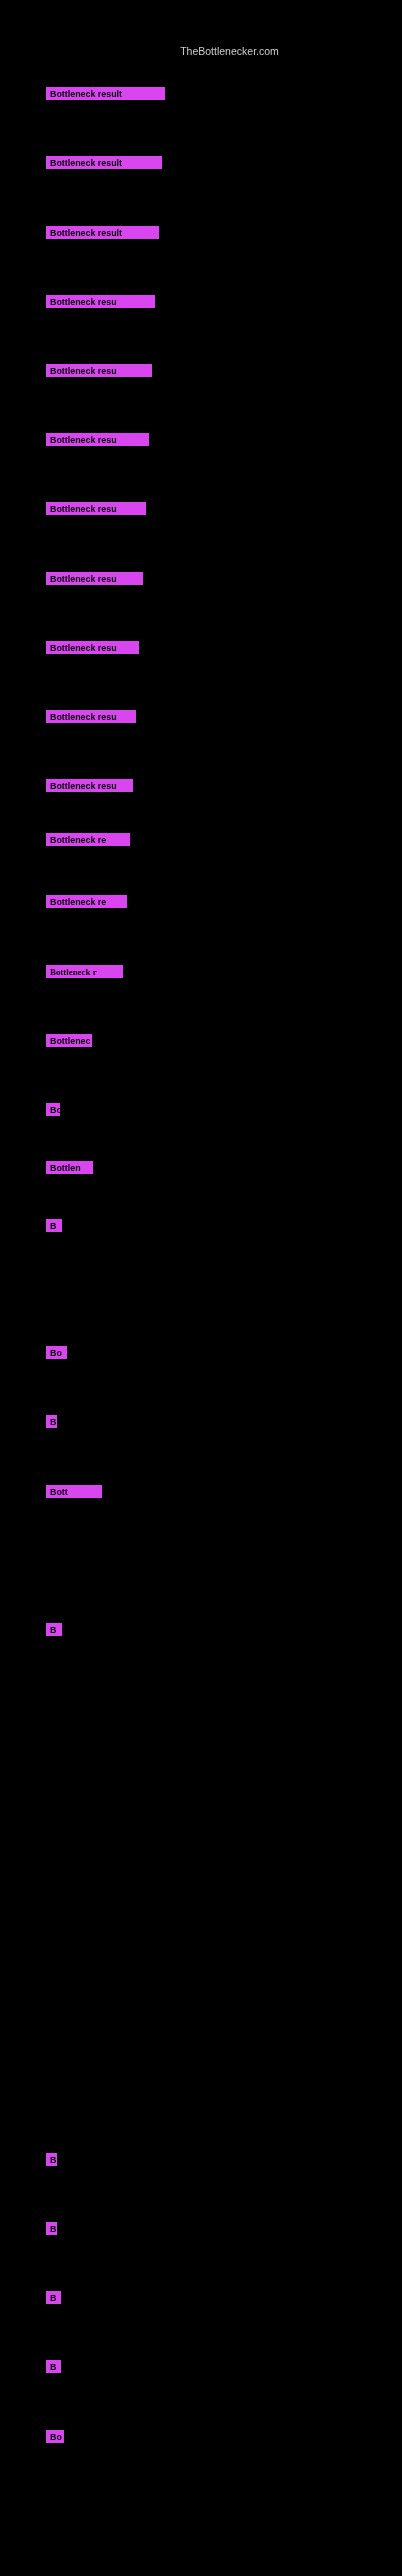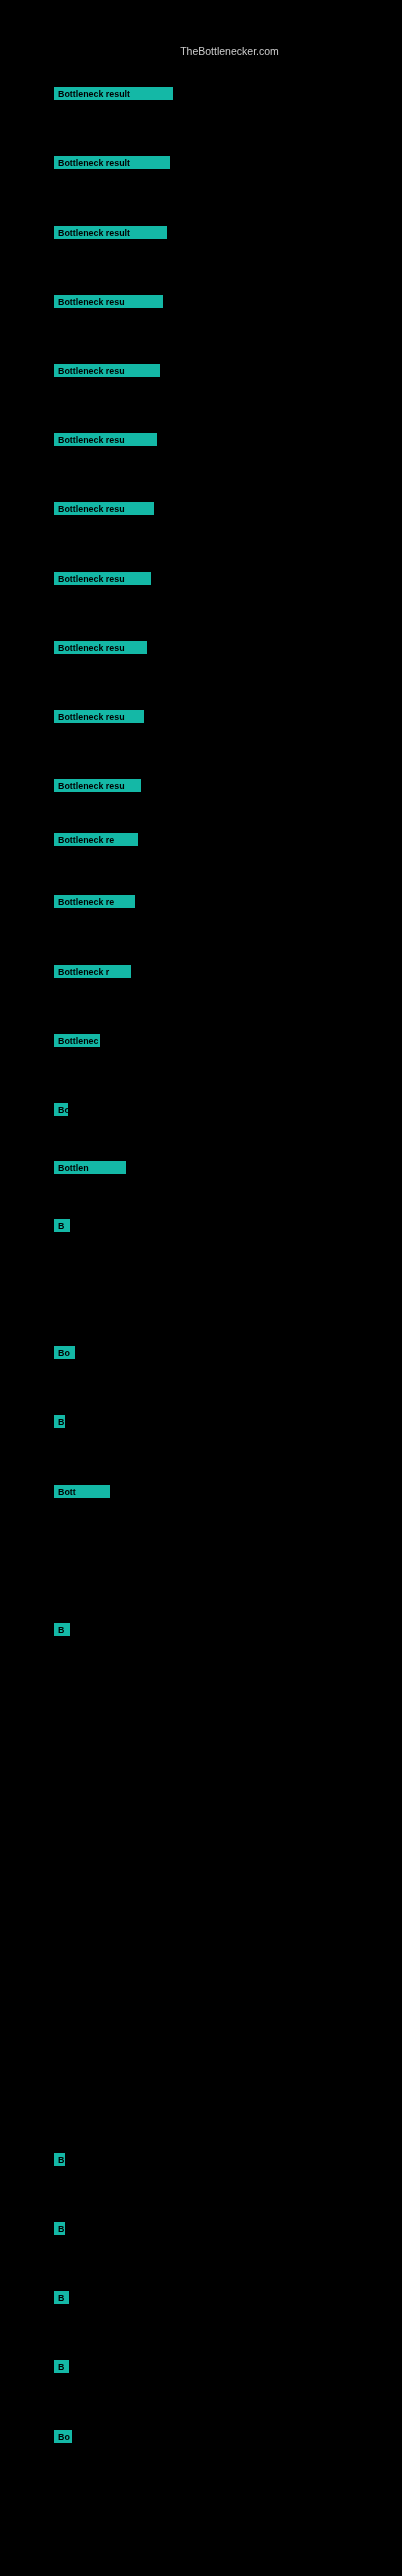--- a/index.html
+++ b/index.html
@@ -11,27 +11,27 @@
       position: relative;
     }
     .site-title {
       text-align: center;
       color: #ccc;
       font-size: 10.5px;
       padding: 3.2px 0 4.8px 0;
     }
     .bottleneck-badge {
       display: inline-block;
-      background: #14b8a6;
+      background: #d946ef;
       color: #000;
       font-size: 8.9px;
       font-weight: bold;
       padding: 1.6px 4px;
       position: absolute;
-      left: 12px;
+      left: 4px;
       white-space: nowrap;
       overflow: hidden;
     }
   </style>
 </head>
 <body>
 
 <div class="site-title">TheBottlenecker.com</div>
 
 <div class="bottleneck-badge" style="top: 45px; width: 119px;">Bottleneck result</div>
@@ -40,24 +40,24 @@
 <div class="bottleneck-badge" style="top: 253px; width: 109px;">Bottleneck resu</div>
 <div class="bottleneck-badge" style="top: 322px; width: 106px;">Bottleneck resu</div>
 <div class="bottleneck-badge" style="top: 391px; width: 103px;">Bottleneck resu</div>
 <div class="bottleneck-badge" style="top: 460px; width: 100px;">Bottleneck resu</div>
 <div class="bottleneck-badge" style="top: 530px; width: 97px;">Bottleneck resu</div>
 <div class="bottleneck-badge" style="top: 599px; width: 93px;">Bottleneck resu</div>
 <div class="bottleneck-badge" style="top: 668px; width: 90px;">Bottleneck resu</div>
 <div class="bottleneck-badge" style="top: 737px; width: 87px;">Bottleneck resu</div>
 <div class="bottleneck-badge" style="top: 791px; width: 84px;">Bottleneck re</div>
 <div class="bottleneck-badge" style="top: 853px; width: 81px;">Bottleneck re</div>
-<div class="bottleneck-badge" style="top: 923px; width: 77px;">Bottleneck r</div>
+<div class="bottleneck-badge" style="top: 923px; width: 77px; font-family: Liberation Serif, serif;">Bottleneck r</div>
 <div class="bottleneck-badge" style="top: 992px; width: 46px;">Bottlenec</div>
 <div class="bottleneck-badge" style="top: 1061px; width: 14px;">Bot</div>
-<div class="bottleneck-badge" style="top: 1119px; width: 72px;">Bottlen</div>
+<div class="bottleneck-badge" style="top: 1119px; width: 47px;">Bottlen</div>
 <div class="bottleneck-badge" style="top: 1177px; width: 16px;">B</div>
 <div class="bottleneck-badge" style="top: 1304px; width: 21px;">Bo</div>
 <div class="bottleneck-badge" style="top: 1373px; width: 11.3px;">B</div>
 <div class="bottleneck-badge" style="top: 1443px; width: 56px;">Bott</div>
 <div class="bottleneck-badge" style="top: 1581px; width: 16px;">B</div>
 <div class="bottleneck-badge" style="top: 2111px; width: 11.3px;">B</div>
 <div class="bottleneck-badge" style="top: 2180px; width: 11.3px;">B</div>
 <div class="bottleneck-badge" style="top: 2249px; width: 14.5px;">B</div>
 <div class="bottleneck-badge" style="top: 2318px; width: 14.5px;">B</div>
 <div class="bottleneck-badge" style="top: 2388px; width: 17.7px;">Bo</div>

